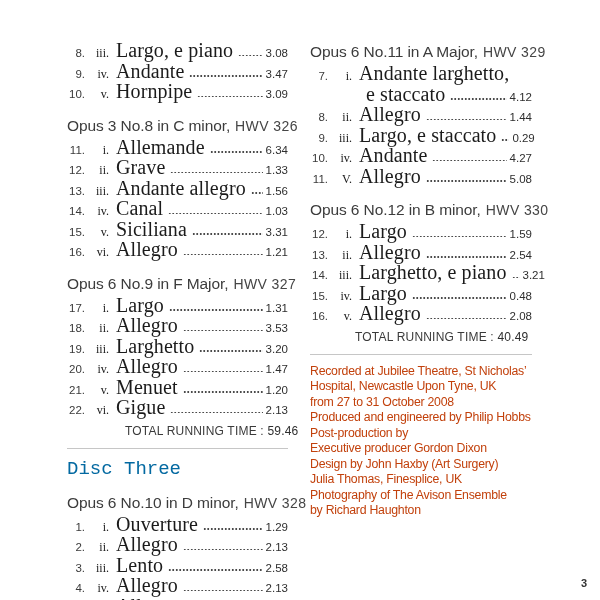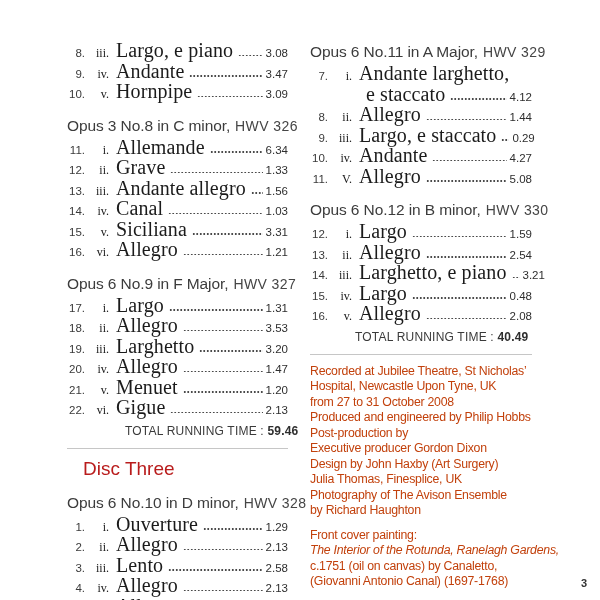--- a/index.html
+++ b/index.html
@@ -23,25 +23,25 @@
   .tindent{flex:none;width:49px;}
   .leader{flex:1 1 auto;min-width:8px;height:3.5px;margin:0 3px 0 5px;align-self:baseline;
           background-image:radial-gradient(circle,#4a4a4a 0.9px,rgba(0,0,0,0) 1.15px);
           background-size:3.5px 3.5px;background-repeat:repeat-x;background-position:left bottom;}
   .ttime{flex:none;font-size:11.5px;color:#2e2e2e;}
 
   .total{margin-top:3px;font-size:12px;line-height:17px;letter-spacing:0.2px;
          color:#3a3a3a;white-space:nowrap;}
   .col-left .total{padding-left:58px;}
   .col-right .total{padding-left:45px;}
-  .total .tval{font-weight:bold;color:#2e2e2e;}
+  .total .tval{font-weight:normal;color:#2e2e2e;}
 
   .rule{border-top:1px solid #c6c6c6;margin:8px 0 8px;height:0;}
 
-  .disc-heading{font-size:19px;line-height:24px;color:#b91c1c;margin:0 16px 2px;}
+  .disc-heading{font-size:19px;line-height:24px;color:#0369a1;margin:0 0 2px;font-family:Liberation Mono, monospace;}
 
   .credits{margin-top:9px;font-size:12.3px;line-height:15.5px;letter-spacing:-0.25px;
            color:#c2410c;white-space:nowrap;}
   .credits-line.italic{font-style:italic;}
 
   .page-number{position:absolute;right:13px;bottom:11px;font-size:11px;font-weight:bold;color:#333;}
 </style>
 </head>
 <body>
 
@@ -297,21 +297,15 @@
         <div class="credits-line">Hospital, Newcastle Upon Tyne, UK</div>
         <div class="credits-line">from 27 to 31 October 2008</div>
         <div class="credits-line">Produced and engineered by Philip Hobbs</div>
         <div class="credits-line">Post-production by</div>
         <div class="credits-line">Executive producer Gordon Dixon</div>
         <div class="credits-line">Design by John Haxby (Art Surgery)</div>
         <div class="credits-line">Julia Thomas, Finesplice, UK</div>
         <div class="credits-line">Photography of The Avison Ensemble</div>
         <div class="credits-line">by Richard Haughton</div>
       </div>
-      <div class="credits block">
-        <div class="credits-line">Front cover painting:</div>
-        <div class="credits-line italic">The Interior of the Rotunda, Ranelagh Gardens,</div>
-        <div class="credits-line">c.1751 (oil on canvas) by Canaletto,</div>
-        <div class="credits-line">(Giovanni Antonio Canal) (1697-1768)</div>
-      </div>
     </div>
   <span class="page-number">3</span>
 </div>
 
 </body></html>

